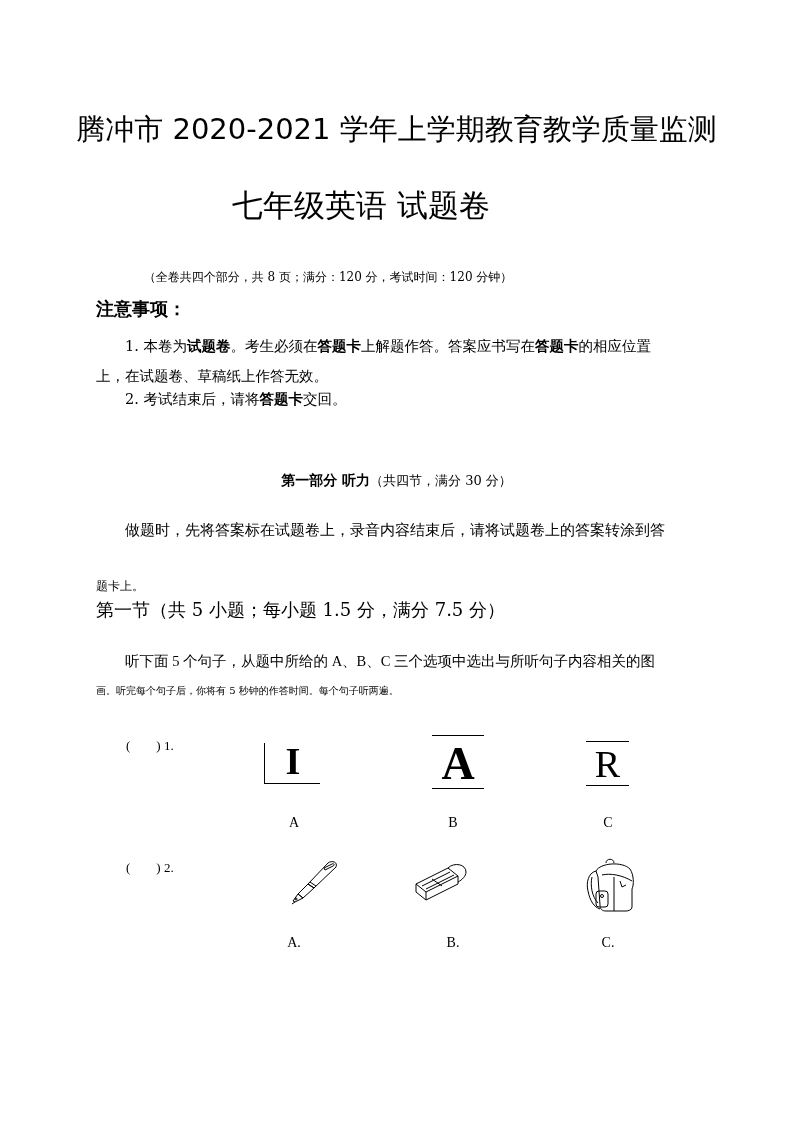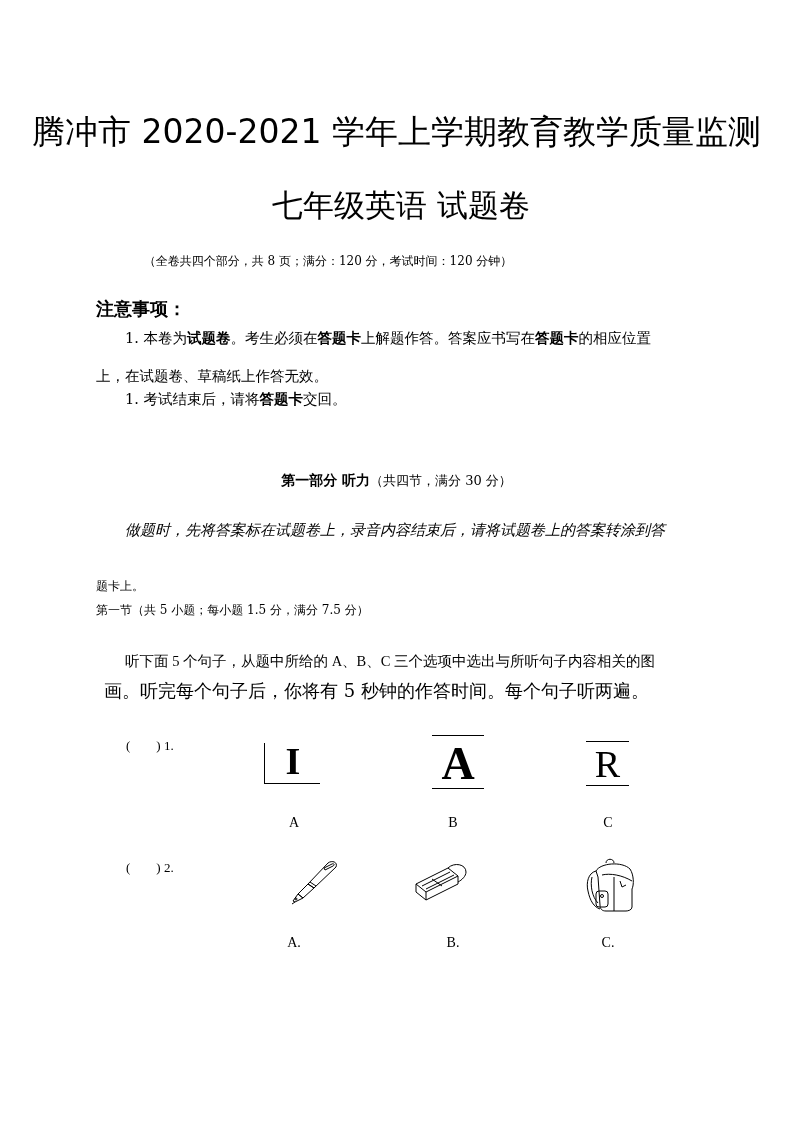--- a/index.html
+++ b/index.html
@@ -1,20 +1,20 @@
 <!DOCTYPE html>
 <html><head>
 <meta charset="utf-8">
 <style>
   html, body { margin: 0; padding: 0; background: #ffffff; }
   body { width: 793px; height: 1122px; position: relative; overflow: hidden; color: #000; font-family: "DejaVu Serif", "Liberation Serif", serif; }
   .abs { position: absolute; }
-  .title1 { left: 0; width: 793px; top: 110px; text-align: center; font-family: "DejaVu Sans", "Liberation Sans", sans-serif; font-size: 33px; letter-spacing: 0px; }
-  .title2 { left: 0; width: 722px; top: 185px; text-align: center; font-family: "DejaVu Sans", "Liberation Sans", sans-serif; font-size: 31px; margin-left: 40px; }
-  .subtitle { left: 0; width: 656px; top: 253px; text-align: center; font-size: 12px; }
+  .title1 { left: 0; width: 793px; top: 110px; text-align: center; font-family: "DejaVu Sans", "Liberation Sans", sans-serif; font-size: 29px; letter-spacing: 0px; }
+  .title2 { left: 0; width: 722px; top: 185px; text-align: center; font-family: "DejaVu Sans", "Liberation Sans", sans-serif; font-size: 31px; }
+  .subtitle { left: 0; width: 656px; top: 269px; text-align: center; font-size: 12px; }
   .notice-head { left: 96px; top: 297px; font-size: 18px; font-weight: bold; font-family: "DejaVu Sans", "Liberation Sans", sans-serif; }
   .line { font-size: 14.5px; line-height: 18px; }
   b { font-weight: bold; font-family: "DejaVu Sans", "Liberation Sans", sans-serif; }
   .sec-head { left: 0; width: 793px; top: 472px; text-align: center; font-size: 14px; }
   .sec-head .strong { font-weight: bold; font-family: "DejaVu Sans", "Liberation Sans", sans-serif; }
   .sec-head .paren { font-size: 13px; }
   .q-num { font-size: 13px; font-family: "Liberation Serif", serif; }
   .opt-label { font-size: 14px; font-family: "Liberation Serif", serif; width: 40px; text-align: center; }
   .letterbox { font-family: "Liberation Serif", serif; font-weight: bold; text-align: center; }
   .hline { position: absolute; height: 1px; background: #000; }
@@ -22,40 +22,40 @@
 </style>
 </head>
 <body>
 
 <div class="abs title1">腾冲市 2020-2021 学年上学期教育教学质量监测</div>
 <div class="abs title2">七年级英语  试题卷</div>
 <div class="abs subtitle">（全卷共四个部分，共 8 页；满分：120 分，考试时间：120 分钟）</div>
 
 <div class="abs notice-head">注意事项：</div>
 
-<div class="abs line" style="left:125px; top:329px; white-space:nowrap;text-align:center;">
+<div class="abs line" style="left:125px; top:337px; white-space:nowrap;text-align:center;">
   <span>1. 本卷为</span><b>试题卷</b><span>。考生必须在</span><b>答题卡</b><span>上解题作答。答案应书写在</span><b>答题卡</b><span>的相应位置</span>
 </div>
 <div class="abs line" style="left:96px; top:367px;">上，在试题卷、草稿纸上作答无效。</div>
 
 <div class="abs line" style="left:125px; top:390px; white-space:nowrap;">
-  <span>1. 考试结束后，请将</span><b>答题卡</b><span>交回。</span>
+  <span>2. 考试结束后，请将</span><b>答题卡</b><span>交回。</span>
 </div>
 
 <div class="abs sec-head">
   <span class="strong">第一部分  听力</span><span class="paren">（共四节，满分 30 分）</span>
 </div>
 
-<div class="abs line" style="left:125px; top:521px; font-size:15px; white-space:nowrap;font-style:italic;">做题时，先将答案标在试题卷上，录音内容结束后，请将试题卷上的答案转涂到答</div>
+<div class="abs line" style="left:125px; top:521px; font-size:15px; white-space:nowrap;">做题时，先将答案标在试题卷上，录音内容结束后，请将试题卷上的答案转涂到答</div>
 <div class="abs line" style="left:96px; top:577px; font-size:12px;">题卡上。</div>
 
-<div class="abs line" style="left:96px; top:601px; font-size:12px; white-space:nowrap;">第一节（共 5 小题；每小题 1.5 分，满分 7.5 分）</div>
+<div class="abs line" style="left:96px; top:601px; font-size:18px; white-space:nowrap;">第一节（共 5 小题；每小题 1.5 分，满分 7.5 分）</div>
 
 <div class="abs line" style="left:125px; top:652px; font-size:14.5px; white-space:nowrap;font-family:Liberation Serif, serif;">听下面 5 个句子，从题中所给的 A、B、C 三个选项中选出与所听句子内容相关的图</div>
-<div class="abs line" style="left:104px; top:682px; font-size:18px; white-space:nowrap;">画。听完每个句子后，你将有 5 秒钟的作答时间。每个句子听两遍。</div>
+<div class="abs line" style="left:96px; top:682px; font-size:10px; white-space:nowrap;">画。听完每个句子后，你将有 5 秒钟的作答时间。每个句子听两遍。</div>
 
 <div class="abs q-num" style="left:126px; top:738px; white-space:pre;">(        ) 1.</div>
 
 <div class="abs" style="left:264px; top:743px; width:56px; height:42px;">
   <div class="vline" style="left:0; top:0; height:40px;"></div>
   <div class="hline" style="left:0; top:40px; width:56px;"></div>
   <div class="abs letterbox" style="left:14px; top:-2px; width:30px; font-size:38px; line-height:40px;">I</div>
 </div>
 <div class="abs opt-label" style="left:274px; top:815px;">A</div>
 

